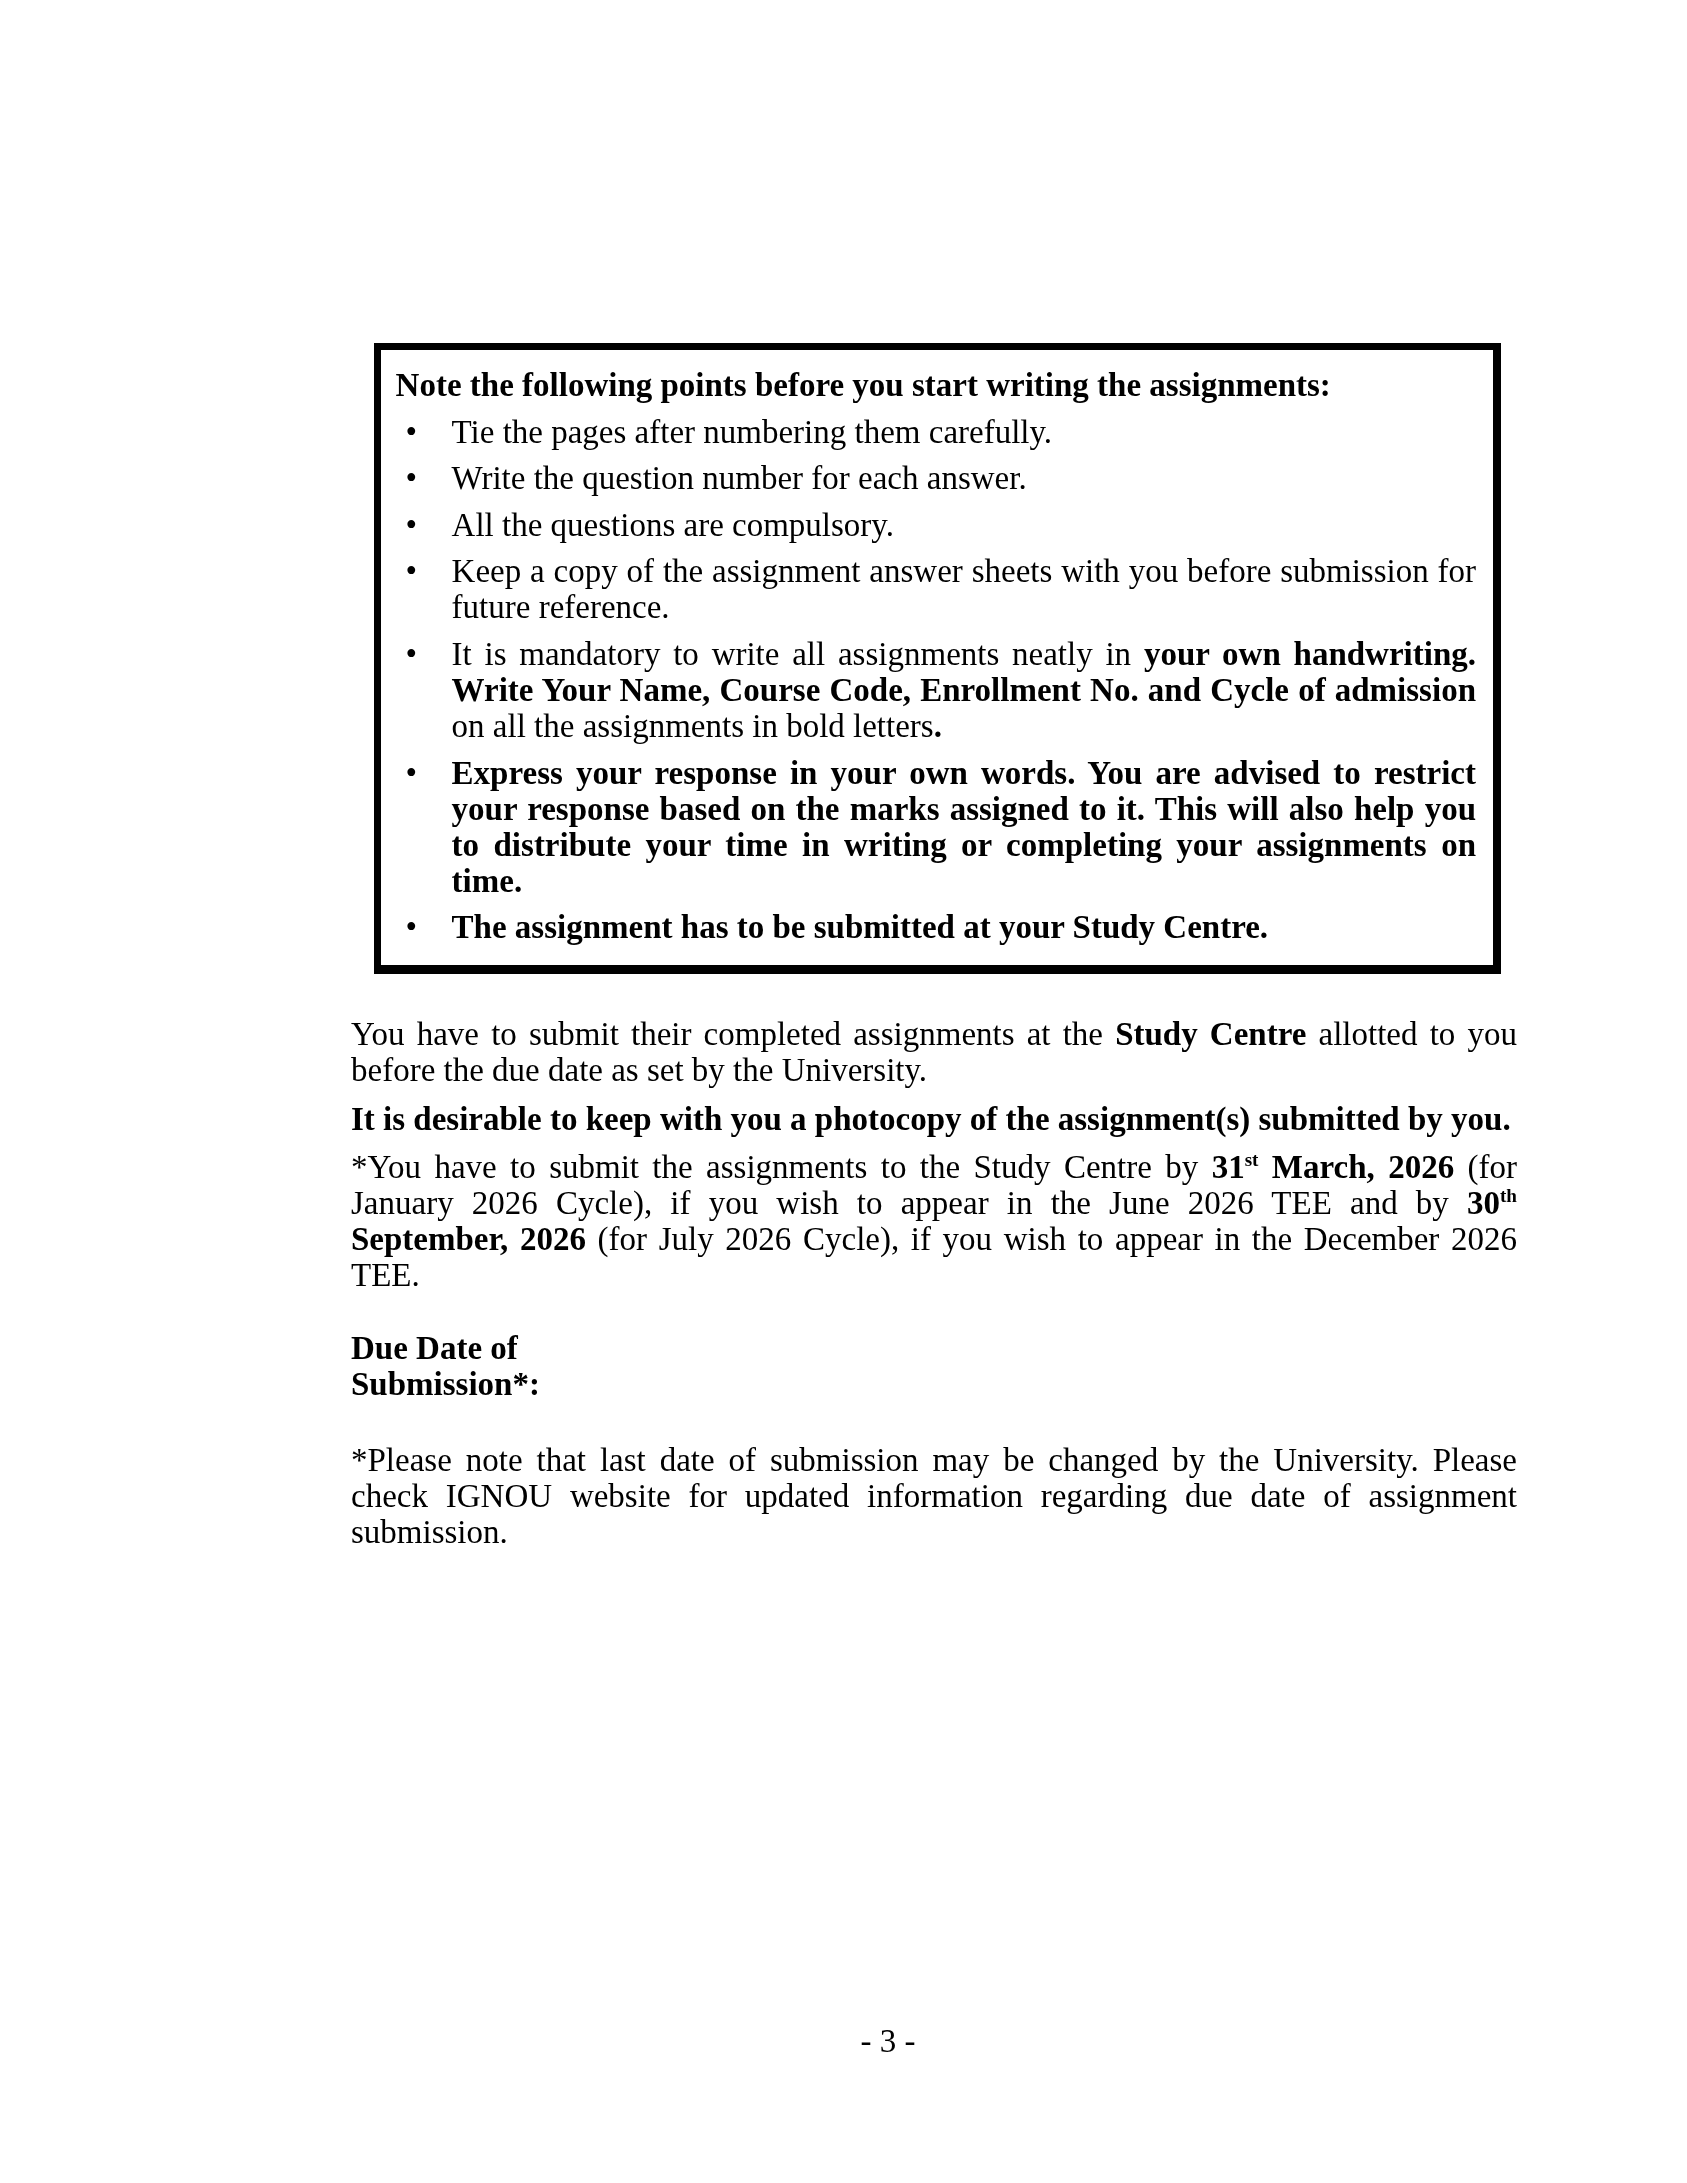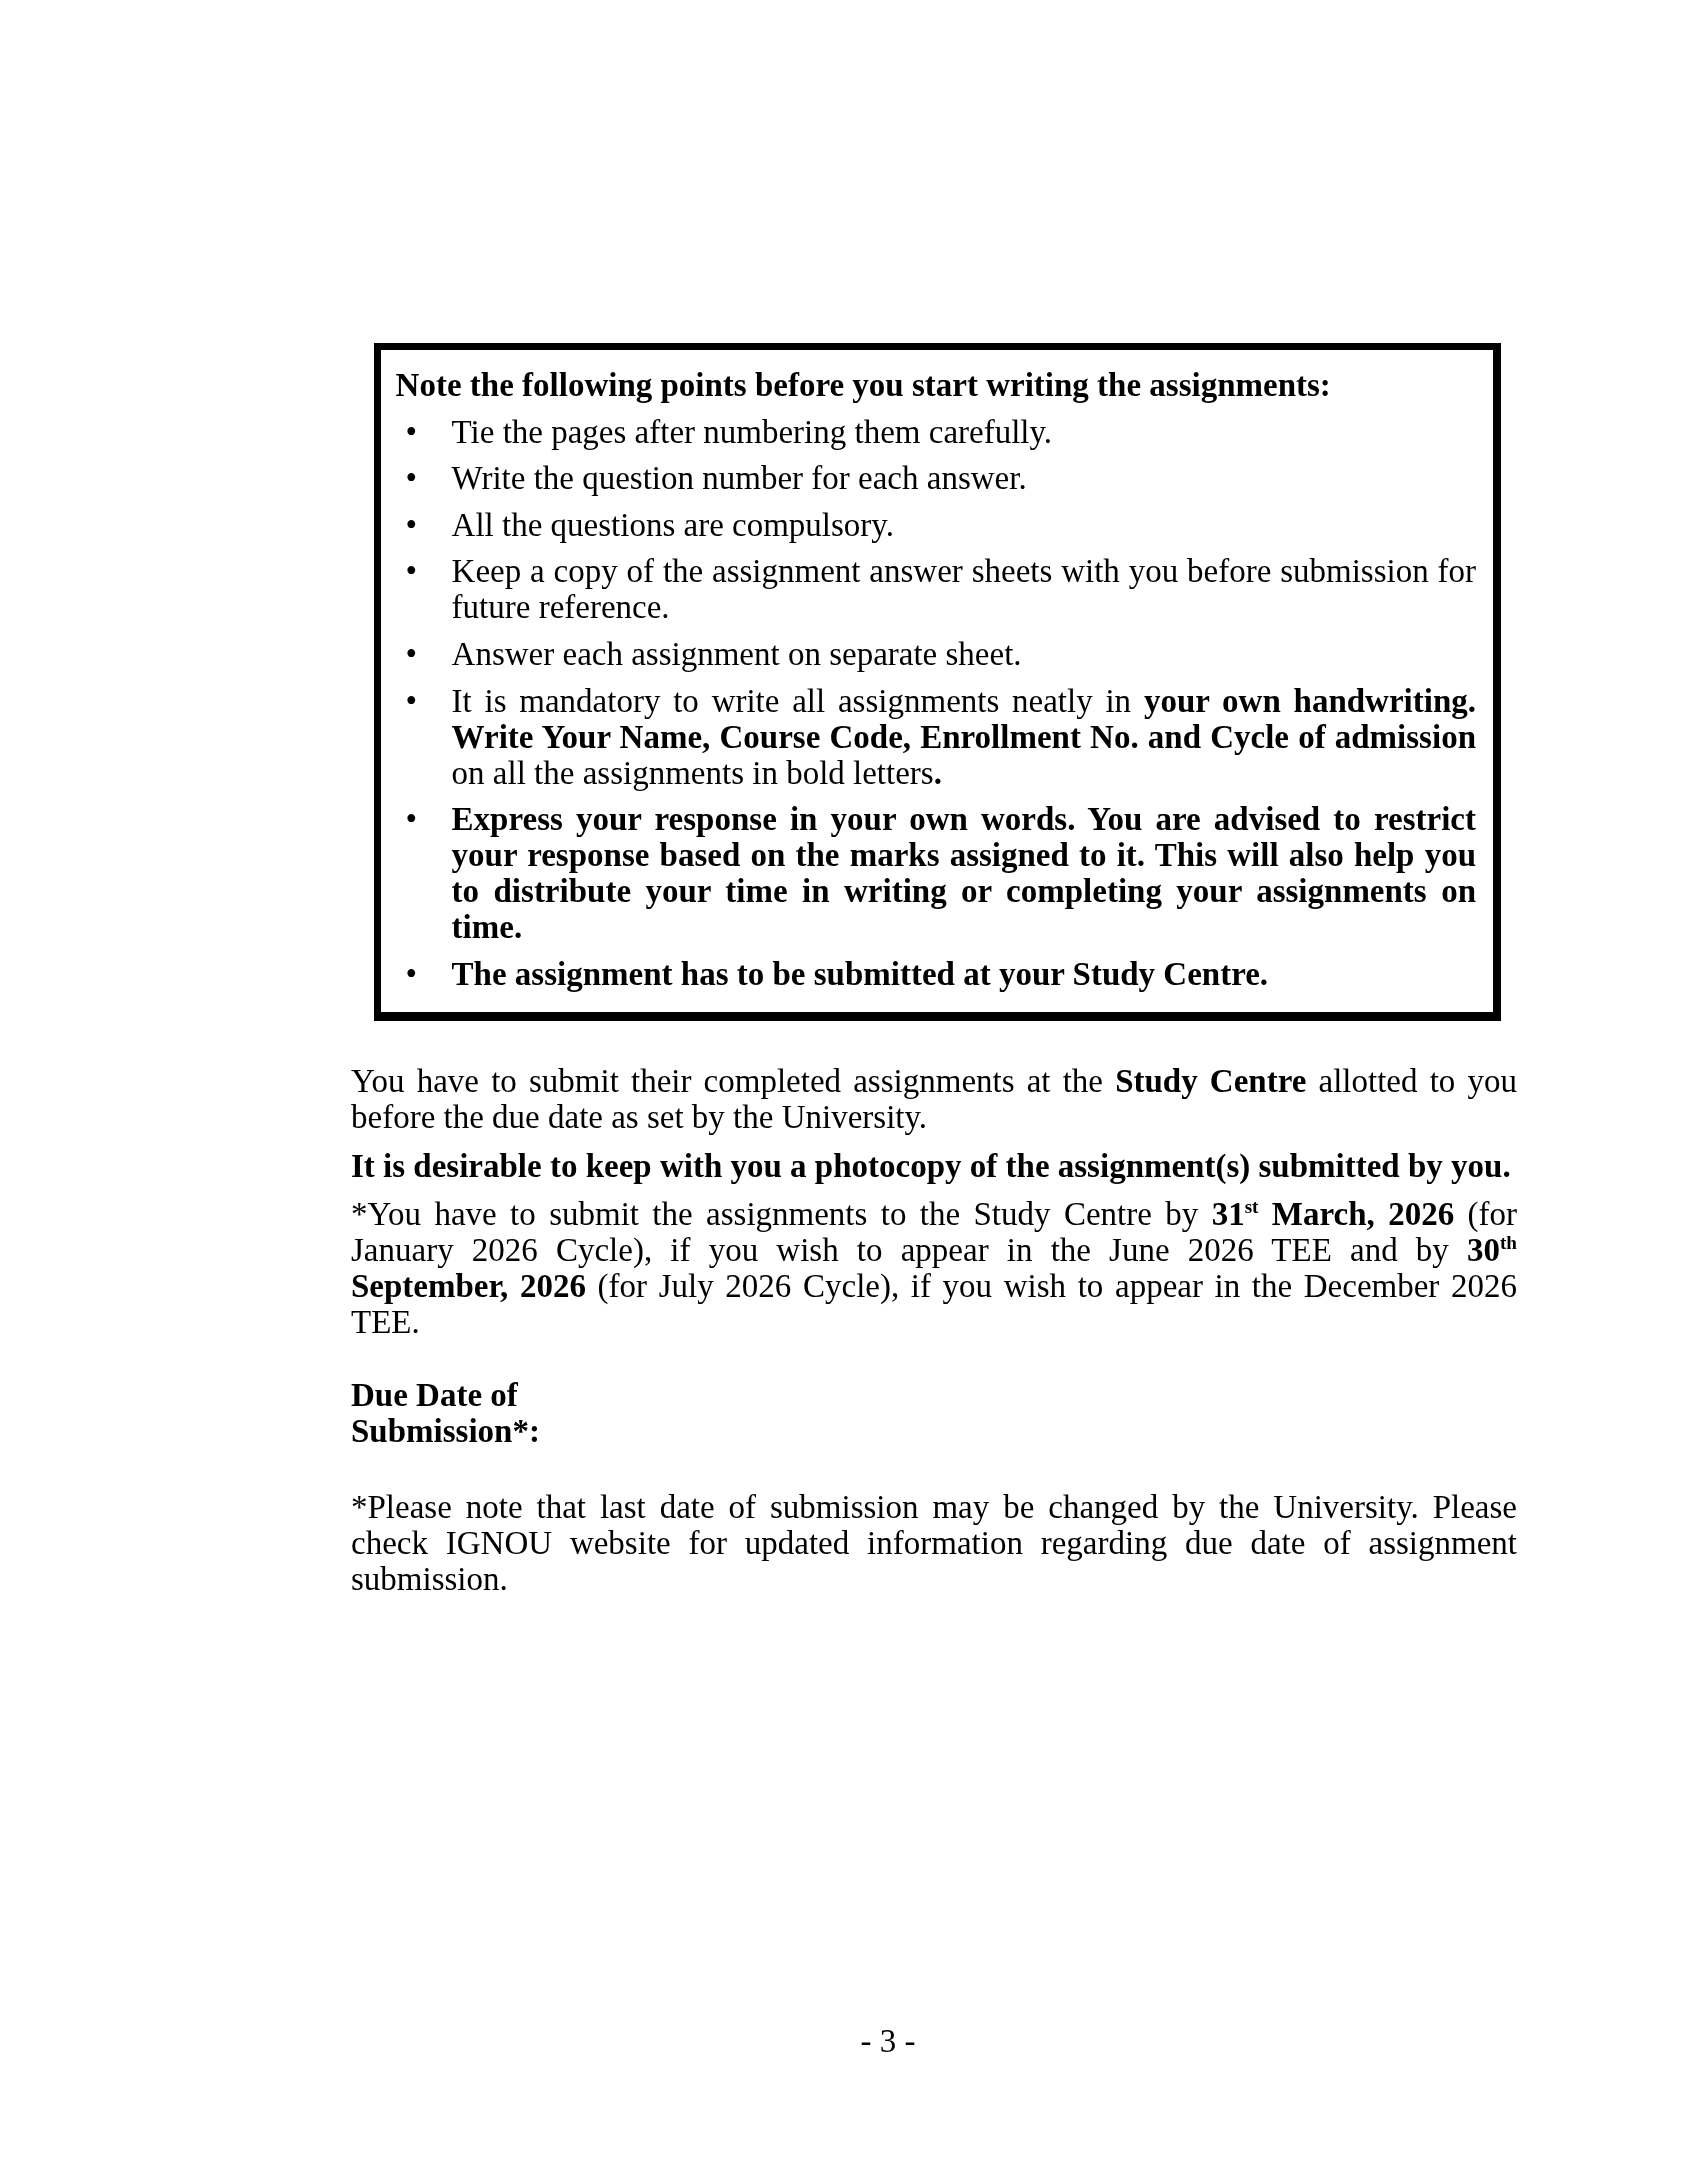--- a/index.html
+++ b/index.html
@@ -80,21 +80,20 @@
 <div class="page">
   <div class="content">
 
     <div class="notice-box">
       <p class="notice-title">Note the following points before you start writing the assignments:</p>
       <ul class="notice-list">
           <li><span>Tie the pages after numbering them carefully.</span></li>
           <li><span>Write the question number for each answer.</span></li>
           <li><span>All the questions are compulsory.</span></li>
           <li><span>Keep a copy of the assignment answer sheets with you before submission for future reference.</span></li>
-          <li><span>Answer each assignment on separate sheet.</span></li>
           <li><span>It is mandatory to write all assignments neatly in </span><span class="b">your own handwriting. Write Your Name, Course Code, Enrollment No. and Cycle of admission </span><span>on all the assignments in bold letters</span><span class="b">.</span></li>
           <li><span class="b">Express your response in your own words. You are advised to restrict your response based on the marks assigned to it. This will also help you to distribute your time in writing or completing your assignments on time.</span></li>
           <li><span class="b">The assignment has to be submitted at your Study Centre.</span></li>
         </ul>
     </div>
 
     <p class="p-submit"><span>You have to submit their completed assignments at the </span><span class="b">Study Centre</span><span> allotted to you before the due date as set by the University.</span></p>
 
     <p class="p-photocopy"><span class="b">It is desirable to keep with you a photocopy of the assignment(s) submitted by you.</span></p>
 

